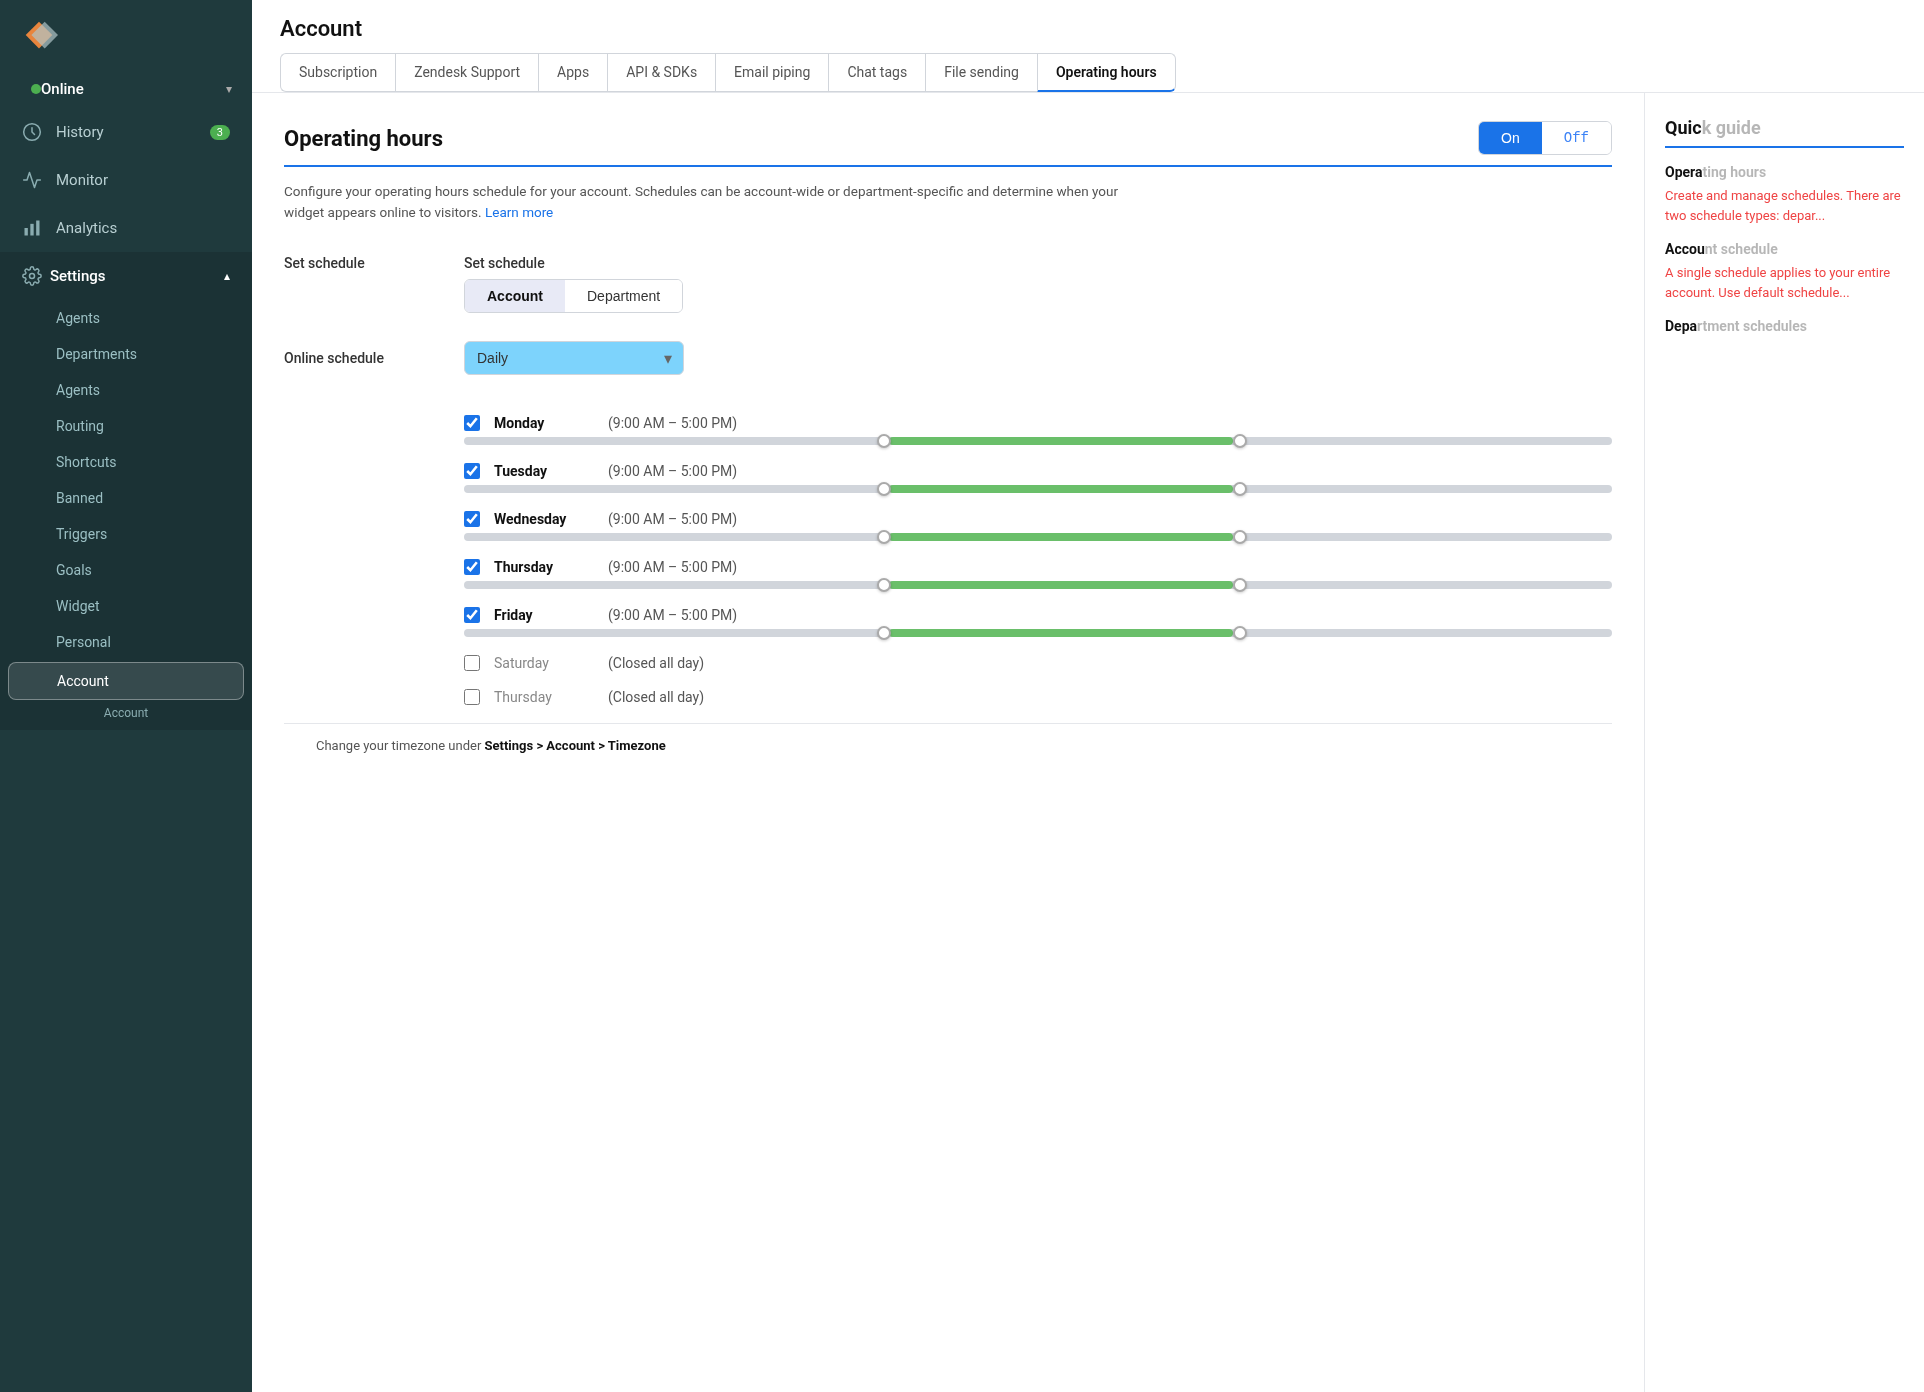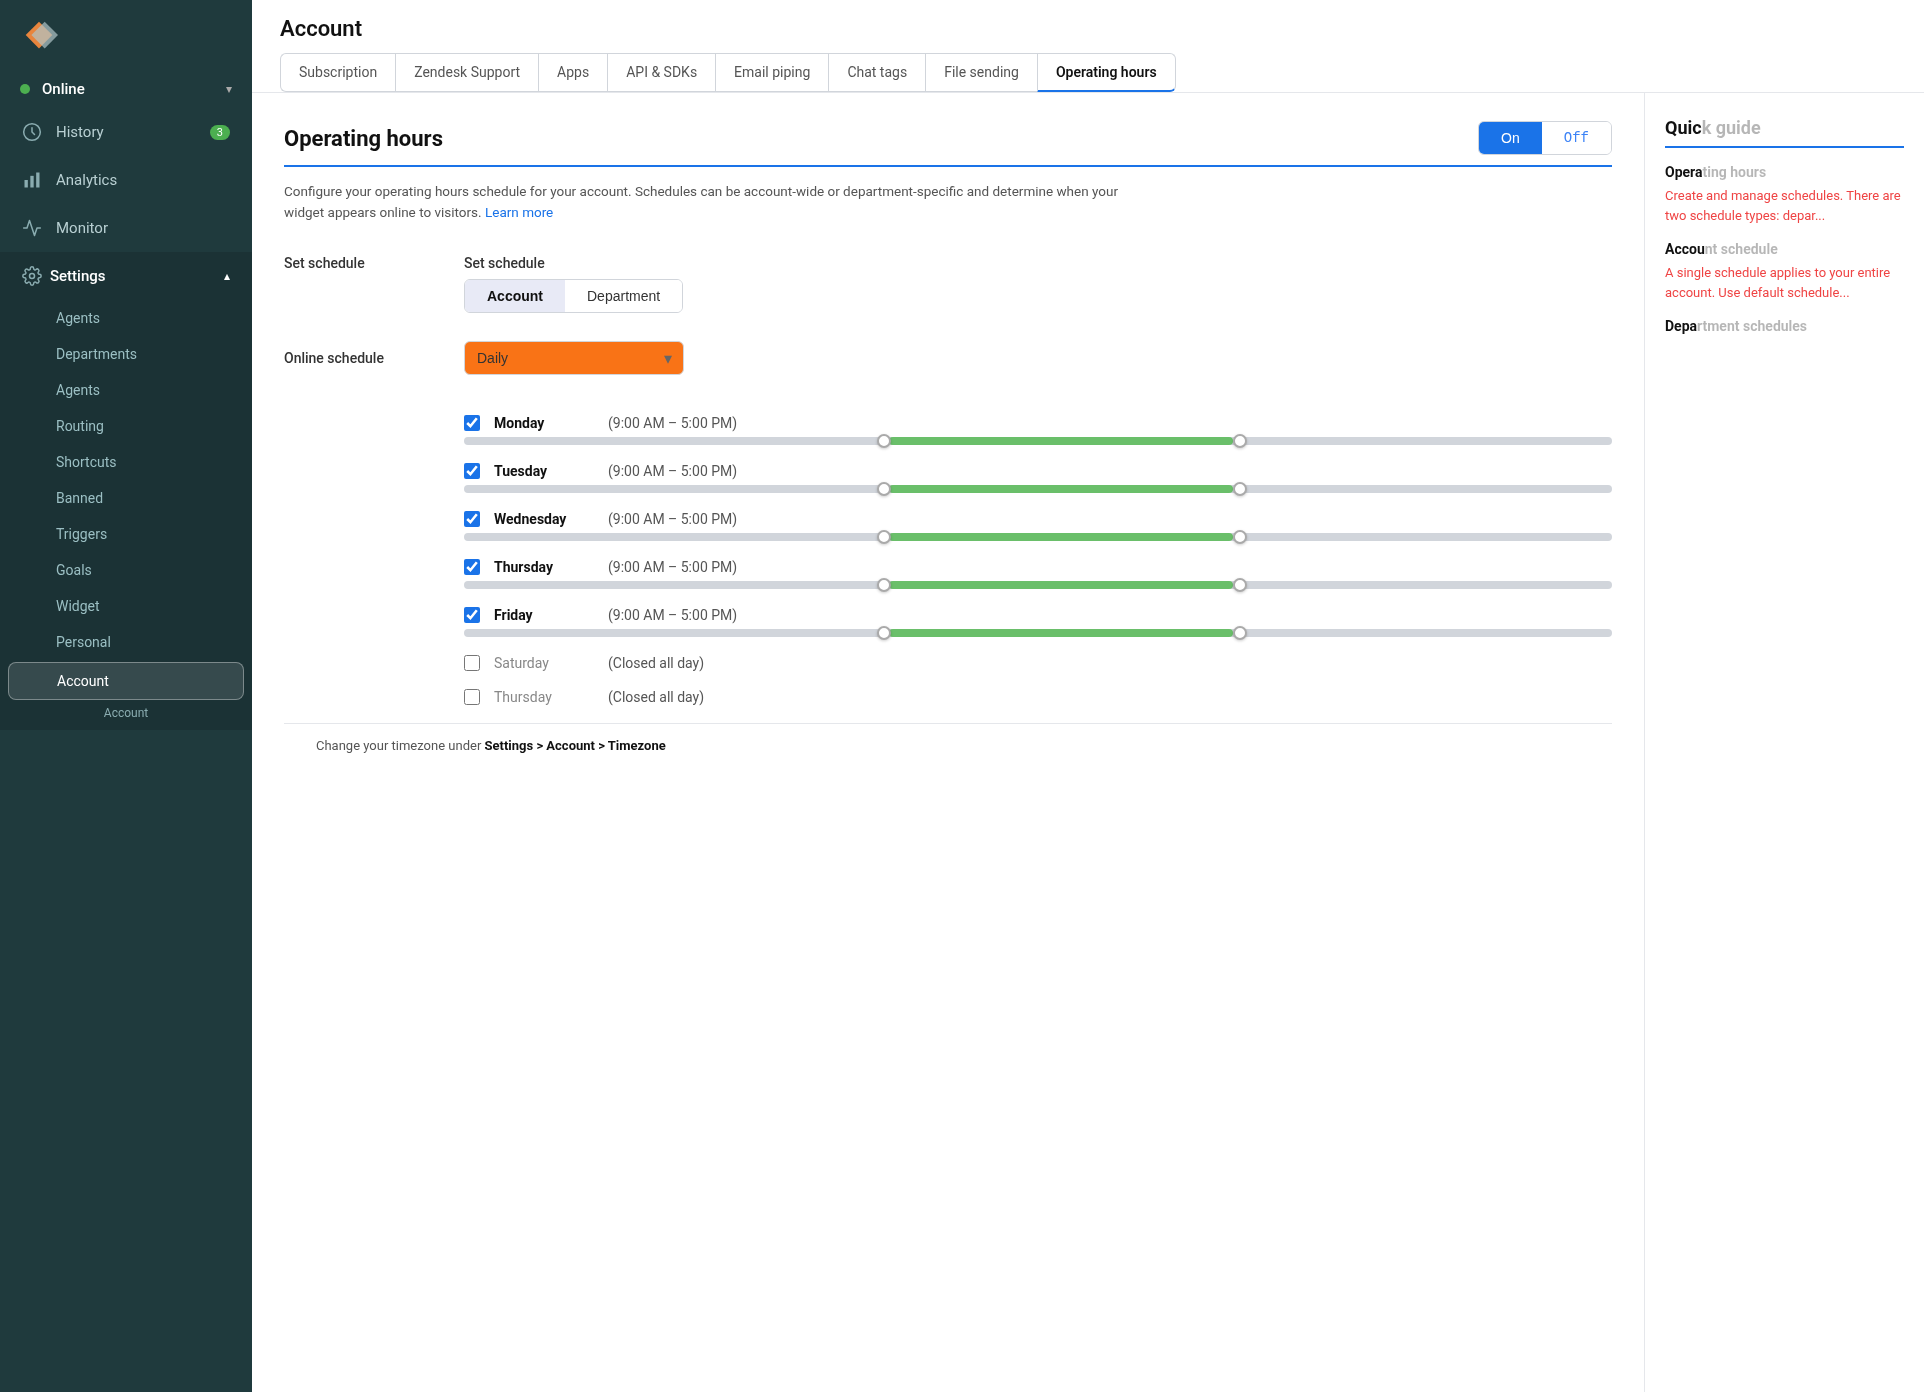--- a/index.html
+++ b/index.html
@@ -26,21 +26,22 @@
       height: 38px;
     }
     .sidebar-status {
       display: flex;
       align-items: center;
       padding: 10px 20px;
       color: #fff;
       font-size: 15px;
       font-weight: 500;
       cursor: pointer;
-      gap: 12px;
+      gap: 0;
+      margin-left: 11px;
     }
     .status-dot {
       width: 10px; height: 10px;
       background: #4caf50;
       border-radius: 50%;
       display: inline-block;
     }
     .sidebar-status .chevron {
       margin-left: auto;
       font-size: 12px;
@@ -266,21 +267,21 @@
       position: relative;
       width: 220px;
     }
     .select-wrapper select {
       width: 100%;
       padding: 8px 48px 8px 12px;
       border: 1px solid #d1d5db;
       border-radius: 6px;
       font-size: 14px;
       color: #333;
-      background: #f97316;
+      background: #7dd3fc;
       appearance: none;
       cursor: pointer;
     }
     .select-arrow {
       position: absolute;
       right: 12px;
       top: 50%;
       transform: translateY(-50%);
       pointer-events: none;
       color: #666;
@@ -401,32 +402,32 @@
     <svg class="sidebar-icon" viewBox="0 0 24 24">
         <circle cx="12" cy="12" r="10" stroke="#8aacb0" stroke-width="1.8" fill="none"></circle>
         <path d="M12 7v5l3 3" stroke="#8aacb0" stroke-width="1.8" fill="none" stroke-linecap="round"></path>
       </svg>
     <span>History</span>
     <span class="badge">3</span>
   </div>
 
   <div class="sidebar-nav-item">
     <svg class="sidebar-icon" viewBox="0 0 24 24">
+        <polyline points="22,12 18,12 15,21 9,3 6,12 2,12" stroke="#8aacb0" stroke-width="1.8" fill="none" stroke-linecap="round" stroke-linejoin="round"></polyline>
+      </svg>
+    <span>Monitor</span>
+  </div>
+
+  <div class="sidebar-nav-item">
+    <svg class="sidebar-icon" viewBox="0 0 24 24">
         <rect x="3" y="12" width="4" height="9" fill="#8aacb0"></rect>
         <rect x="10" y="7" width="4" height="14" fill="#8aacb0"></rect>
         <rect x="17" y="3" width="4" height="18" fill="#8aacb0"></rect>
       </svg>
     <span>Analytics</span>
-  </div>
-
-  <div class="sidebar-nav-item">
-    <svg class="sidebar-icon" viewBox="0 0 24 24">
-        <polyline points="22,12 18,12 15,21 9,3 6,12 2,12" stroke="#8aacb0" stroke-width="1.8" fill="none" stroke-linecap="round" stroke-linejoin="round"></polyline>
-      </svg>
-    <span>Monitor</span>
   </div>
 
   <div class="settings-section">
     <div class="settings-header">
       <svg class="sidebar-icon" viewBox="0 0 24 24">
           <circle cx="12" cy="12" r="3" stroke="#8aacb0" stroke-width="1.8" fill="none"></circle>
           <path d="M19.4 15a1.65 1.65 0 0 0 .33 1.82l.06.06a2 2 0 0 1-2.83 2.83l-.06-.06a1.65 1.65 0 0 0-1.82-.33 1.65 1.65 0 0 0-1 1.51V21a2 2 0 0 1-4 0v-.09A1.65 1.65 0 0 0 9 19.4a1.65 1.65 0 0 0-1.82.33l-.06.06a2 2 0 0 1-2.83-2.83l.06-.06A1.65 1.65 0 0 0 4.68 15a1.65 1.65 0 0 0-1.51-1H3a2 2 0 0 1 0-4h.09A1.65 1.65 0 0 0 4.6 9a1.65 1.65 0 0 0-.33-1.82l-.06-.06a2 2 0 0 1 2.83-2.83l.06.06A1.65 1.65 0 0 0 9 4.68a1.65 1.65 0 0 0 1-1.51V3a2 2 0 0 1 4 0v.09a1.65 1.65 0 0 0 1 1.51 1.65 1.65 0 0 0 1.82-.33l.06-.06a2 2 0 0 1 2.83 2.83l-.06.06A1.65 1.65 0 0 0 19.4 9a1.65 1.65 0 0 0 1.51 1H21a2 2 0 0 1 0 4h-.09a1.65 1.65 0 0 0-1.51 1z" stroke="#8aacb0" stroke-width="1.8" fill="none"></path>
         </svg>
       <span>Settings</span>
       <span class="chevron-up">▴</span>

